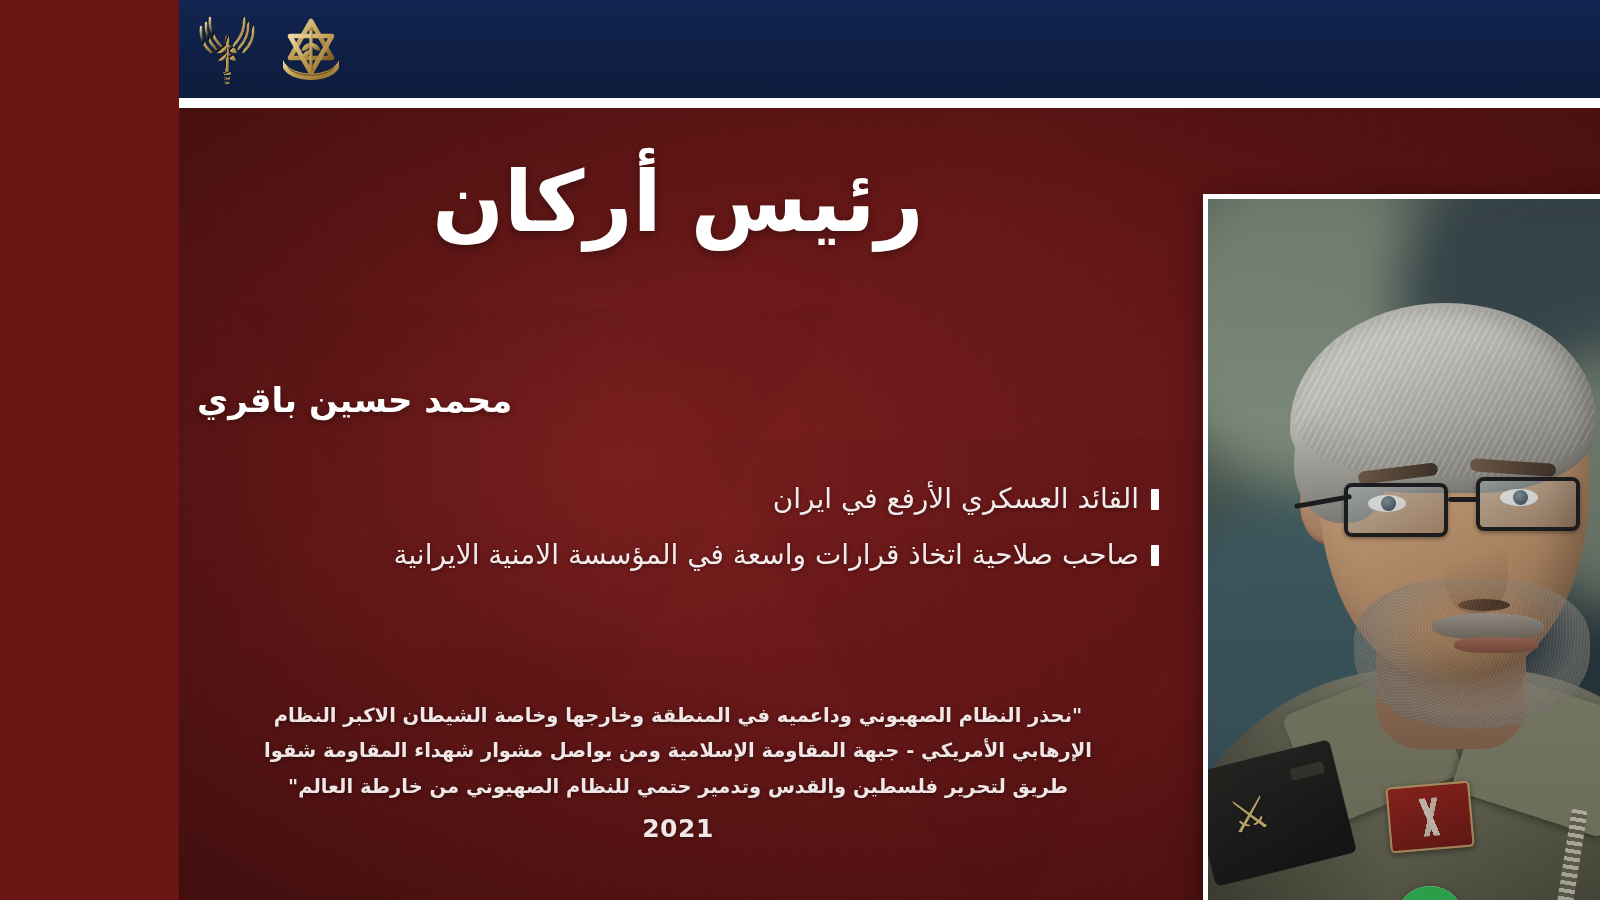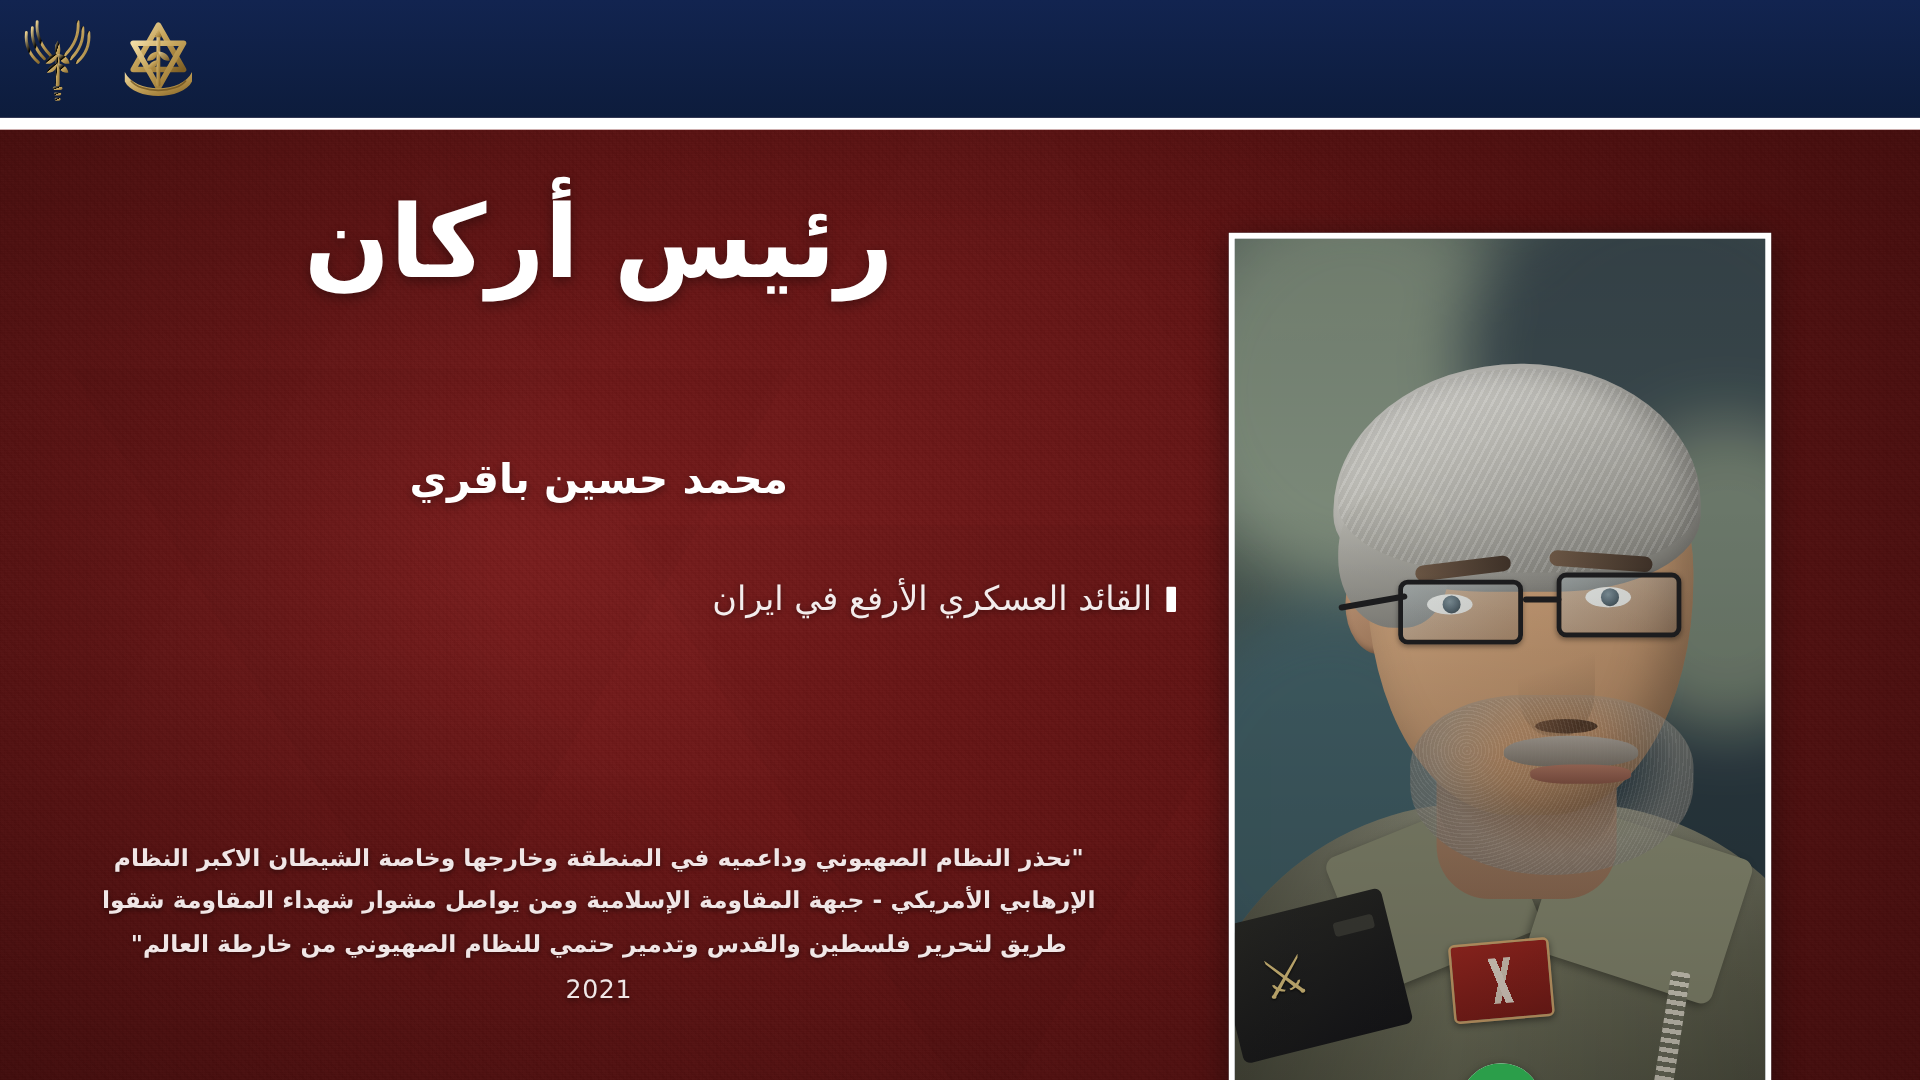--- a/index.html
+++ b/index.html
@@ -6,23 +6,23 @@
   * { margin:0; padding:0; box-sizing:border-box; }
   html, body {
     width:1600px; height:900px;
     background:#6b1414;
     font-family:"DejaVu Sans","Liberation Sans",sans-serif;
     overflow:hidden;
   }
 
   .poster {
     position:relative;
-    width:1600px; height:900px;
+    width:1421px; height:900px;
     overflow:hidden;
-    background:#fca5a5;
+    background:#be185d;
   }
 
   
   .header {
     position:absolute; top:0; left:0;
     width:1600px; height:98px;
     background:#0f2042;
     background-image:linear-gradient(180deg,#122450 0%,#0d1c3c 100%);
     z-index:20;
   }
@@ -110,21 +110,21 @@
   }
   .title .l2 { display:block; }
 
   .subtitle {
     position:absolute;
     top:272px; left:0; width:980px;
     padding-left:18px;
     color:#ffffff;
     font-size:34px;
     font-weight:700;
-    text-align:center;
+    text-align:left;
     text-shadow:0 2px 7px rgba(0,0,0,.35);
   }
 
   
   .bullets {
     position:absolute;
     top:372px; left:0; width:980px;
     padding-left:16px;
     list-style:none;
   }
@@ -159,22 +159,22 @@
     color:#f0e6e6;
     font-size:19.5px;
     font-weight:700;
     line-height:1.82;
     text-align:center;
     text-shadow:0 1px 4px rgba(0,0,0,.45);
   }
   .quote-year {
     display:block;
     margin-top:2px;
-    font-size:21px;
-    font-weight:400;
+    font-size:25px;
+    font-weight:700;
     letter-spacing:.5px;
   }
 
   
   .photo-wrap {
     position:absolute;
     top:86px; left:1024px;
     width:452px; height:740px;
     z-index:8;
   }
@@ -578,20 +578,24 @@
         <span>رئيس أركان</span>
       </div>
 
       <div class="subtitle">محمد حسين باقري</div>
 
       <ul class="bullets">
         <li class="bullet">
           <span class="bullet-mark"></span>
           <span class="bullet-text">القائد العسكري الأرفع في ايران</span>
         </li>
+        <li class="bullet">
+          <span class="bullet-mark"></span>
+          <span class="bullet-text">صاحب صلاحية اتخاذ قرارات واسعة في المؤسسة الامنية الايرانية</span>
+        </li>
       </ul>
 
       <div class="quote">
         <span>"نحذر النظام الصهيوني وداعميه في المنطقة وخارجها  وخاصة الشيطان الاكبر النظام الإرهابي الأمريكي - جبهة المقاومة الإسلامية ومن يواصل مشوار شهداء المقاومة شقوا طريق لتحرير فلسطين والقدس وتدمير حتمي للنظام الصهيوني من خارطة العالم"</span>
         <span class="quote-year">2021</span>
       </div>
 
     </div>
 
     <div class="photo-wrap">

